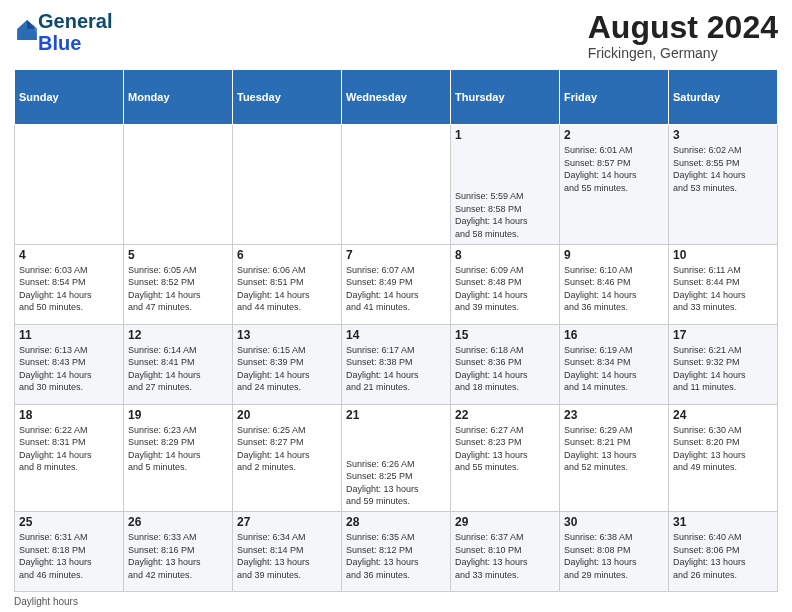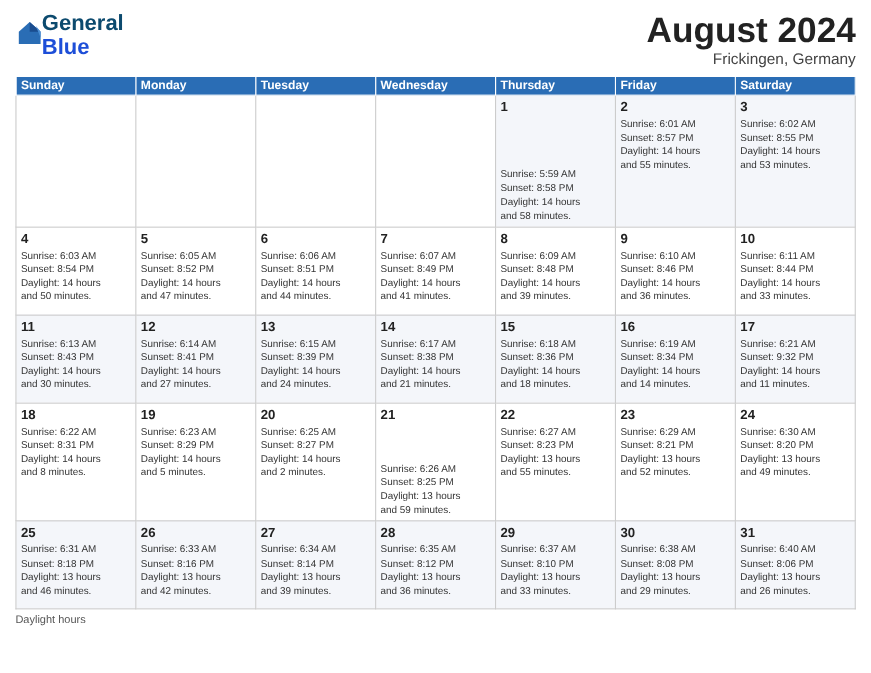--- a/index.html
+++ b/index.html
@@ -31,21 +31,21 @@
     }
     .logo-general { color: #0c4a6e; }
     .logo-blue { color: #1d4ed8; }
     .logo-icon {
       width: 22px;
       height: 22px;
       margin-left: 2px;
       margin-right: 0;
     }
     .title-block {
-      text-align: right;
+      text-align: left;
     }
     .month-title {
       font-size: 32px;
       font-weight: bold;
       color: #222;
       line-height: 1.1;
     }
     .subtitle {
       font-size: 14px;
       color: #444;
@@ -53,21 +53,21 @@
     table {
       width: 100%;
       border-collapse: collapse;
       table-layout: fixed;
     }
     thead tr th {
       background-color: #2a6db5;
       color: #fff;
       font-size: 11px;
       font-weight: bold;
-      padding: 2px 4px;
+      padding: 21px 4px;
       text-align: left;
       border: 1px solid #fff;
     }
     tbody tr td {
       border: 1px solid #ccc;
       vertical-align: top;
       padding: 3px 4px;
       font-size: 9.2px;
       color: #222;
       height: 80px;

